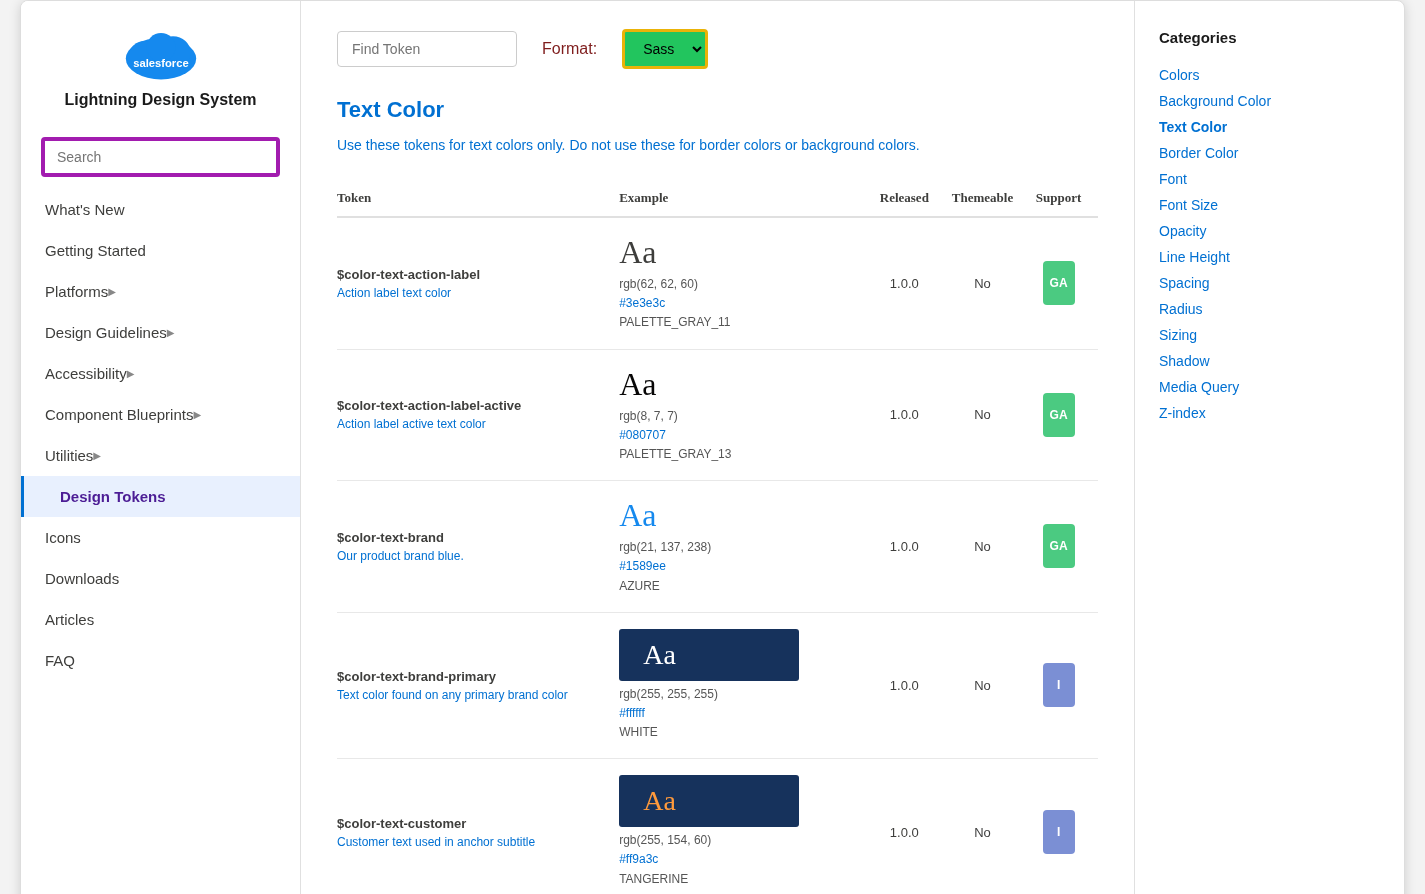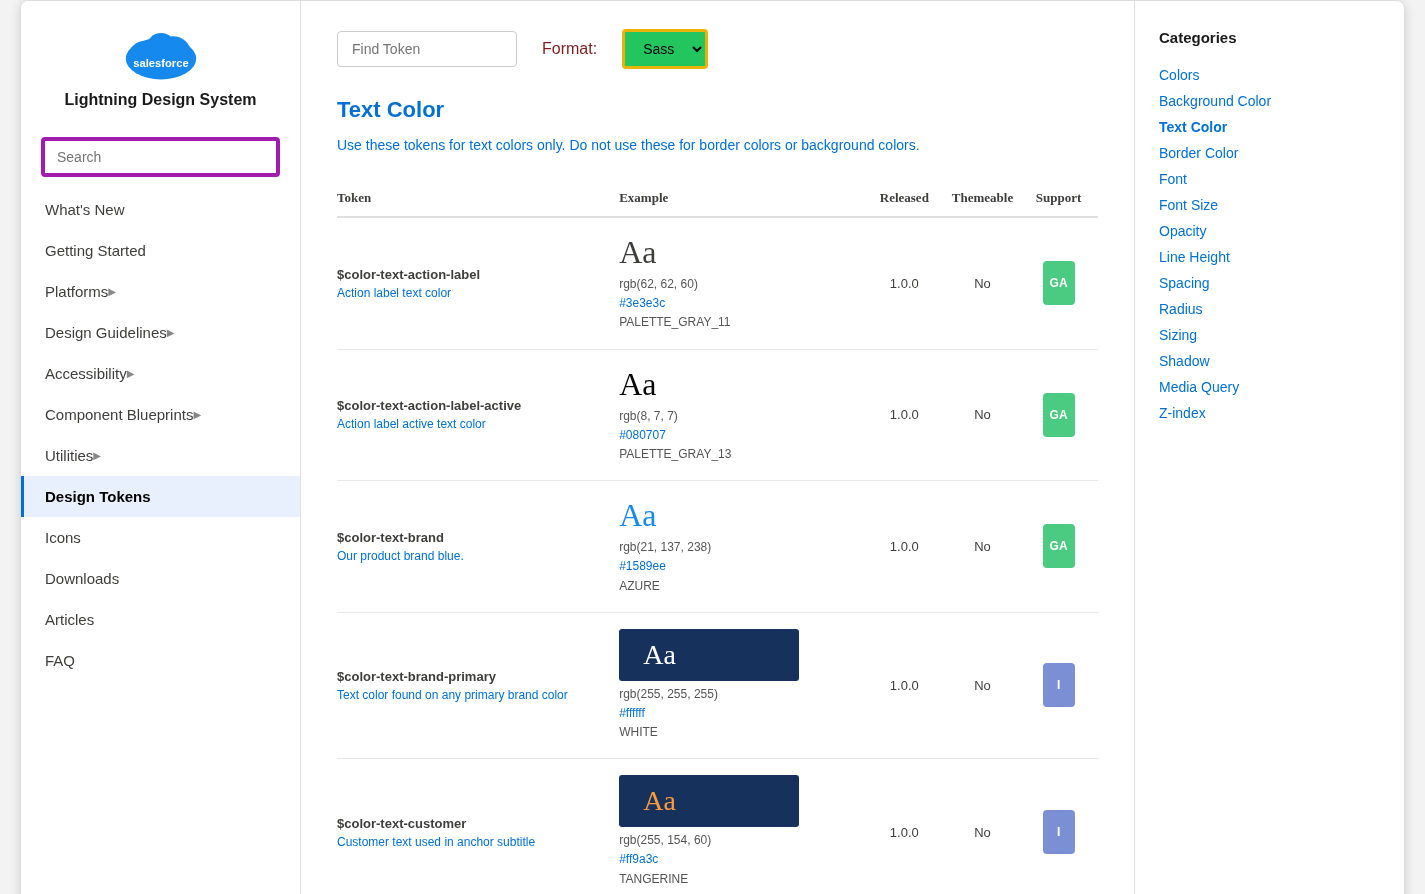--- a/index.html
+++ b/index.html
@@ -8,21 +8,21 @@
 
     
     .sidebar { width: 280px; min-width: 280px; background: #fff; border-right: 1px solid #e0e0e0; padding: 0; display: flex; flex-direction: column; }
     .sidebar-logo { padding: 24px 24px 16px; display: flex; flex-direction: column; align-items: center; }
     .logo-cloud { width: 80px; height: 56px; }
     .logo-title { font-size: 16px; font-weight: 600; color: #1a1a1a; margin-top: 10px; text-align: center; }
     .sidebar-search { padding: 12px 20px; }
     .sidebar-search input { width: 100%; padding: 8px 12px; border: 4px solid #a21caf; border-radius: 4px; font-size: 14px; color: #555; outline: none; }
     .sidebar-nav { flex: 1; padding-bottom: 20px; }
     .nav-item { padding: 12px 24px; font-size: 15px; color: #3e3e3c; cursor: pointer; display: flex; justify-content: flex-start; align-items: center; }
-    .nav-item.active { background: #e8f0fe; color: #000000; font-weight: 700; border-left: 3px solid #0070d2; padding-left: 21px; }
+    .nav-item.active { background: #e8f0fe; color: #4c1d95; font-weight: 700; border-left: 3px solid #0070d2; padding-left: 36px; }
     .nav-item .chevron { font-size: 10px; color: #888; }
 
     
     .main-content { flex: 1; padding: 28px 36px; overflow-y: auto; }
     .toolbar { display: flex; align-items: center; gap: 25px; margin-bottom: 28px; }
     .token-search { padding: 9px 14px; border: 1px solid #ccc; border-radius: 4px; font-size: 14px; width: 180px; outline: none; }
     .format-label { font-size: 16px; color: #7f1d1d; text-align: center; }
     .format-select { padding: 8px 14px; border: 3px solid #eab308; border-radius: 4px; font-size: 14px; background: #22c55e; outline: none; cursor: pointer; }
 
     .section-title { font-size: 22px; font-weight: 600; color: #0070d2; margin-bottom: 12px; }

